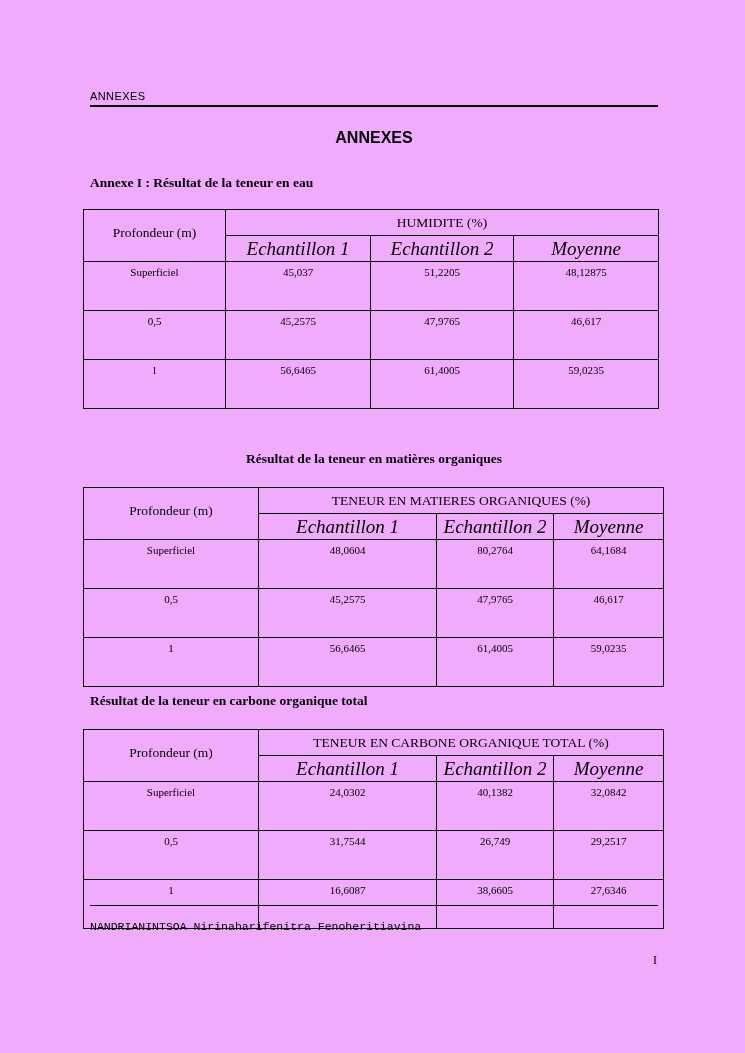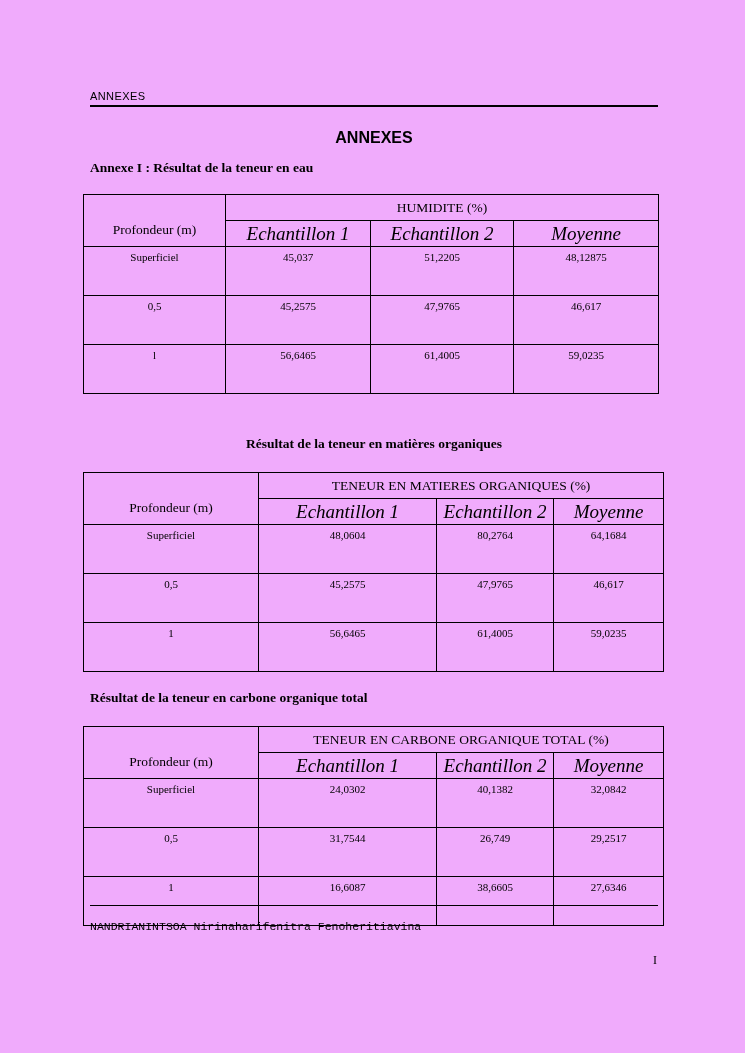--- a/index.html
+++ b/index.html
@@ -28,23 +28,23 @@
     text-align: center;
     font-family: "Liberation Sans", sans-serif;
     font-weight: bold;
     font-size: 16px;
   }
 
   .section-heading {
     font-size: 13.5px;
     font-weight: bold;
   }
-  #heading-0 { margin-top: 13px; }
+  #heading-0 { margin-top: 28px; }
   #heading-1 { margin-top: 42px; text-align: center; }
-  #heading-2 { margin-top: 18px; }
+  #heading-2 { margin-top: 6px; }
 
   table.annex-table {
     border-collapse: collapse;
     table-layout: fixed;
     margin-left: -7px;
   }
   #table-0 { margin-top: 18px; width: 575px; }
   #table-1 { margin-top: 20px; width: 580px; }
   #table-2 { margin-top: 20px; width: 580px; }
 
@@ -59,21 +59,21 @@
     vertical-align: middle;
   }
   td.col-header {
     height: 23px;
     font-size: 19px;
     vertical-align: middle;
     font-style: italic;
   }
   td.row-label-header {
     vertical-align: bottom;
-    padding-bottom: 8px;
+    padding-bottom: 20px;
     font-size: 13.5px;
   }
   tr.data-row td {
     height: 43px;
     vertical-align: top;
     padding-top: 4px;
     font-family: Liberation Serif, serif;
     font-size: 11px;
   }
 

